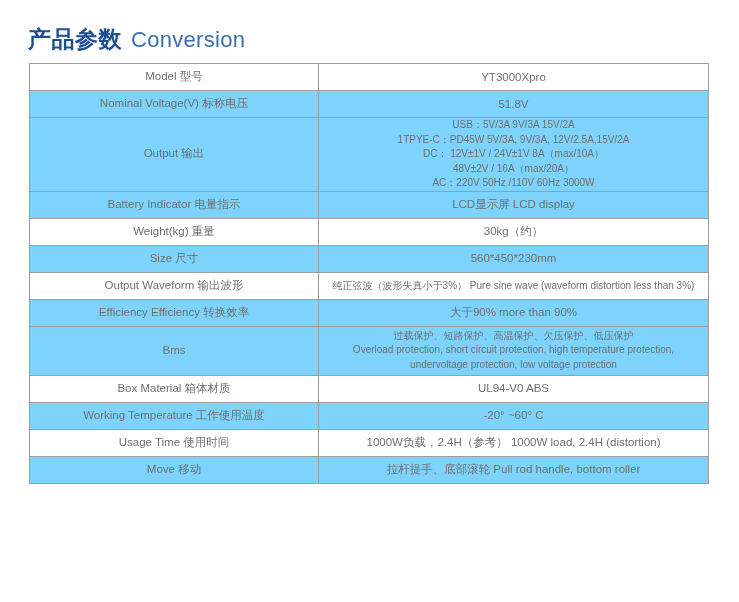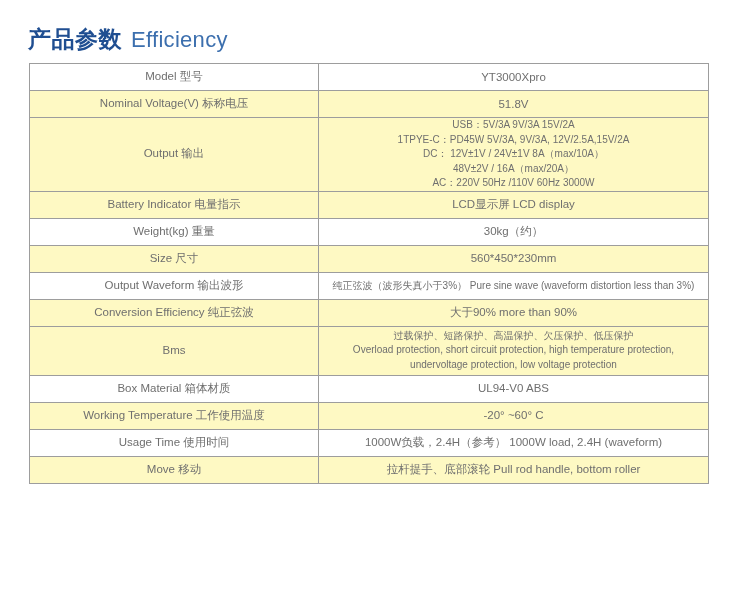--- a/index.html
+++ b/index.html
@@ -54,21 +54,21 @@
   .spec-table td {
     border: 1px solid #9d9d9d;
     text-align: center;
     vertical-align: middle;
     color: #6f6f6f;
     font-size: 11.5px;
     padding: 0 4px;
     line-height: 1.35;
   }
   .spec-table tr.alt td {
-    background: #fef9c3;
+    background: #7dd3fc;
   }
   .spec-table tr.plain td {
     background: #ffffff;
   }
   .col-label {
     width: 289px;
   }
   .col-value {
     width: 390px;
   }
@@ -97,21 +97,21 @@
     white-space: nowrap;
   }
 </style>
 </head>
 <body>
 
 <div class="page">
 
   <div class="heading">
     <span class="cn">产品参数</span>
-    <span class="en">Efficiency</span>
+    <span class="en">Conversion</span>
   </div>
 
   <table class="spec-table">
     <colgroup>
       <col class="col-label">
       <col class="col-value">
     </colgroup>
     <tbody>
 
       <tr class="plain r-normal">
@@ -161,21 +161,21 @@
             <span class="val-lines">560*450*230mm</span>
           </td>
       </tr>
 
       <tr class="plain r-normal">
         <td><span class="lbl">Output Waveform  输出波形</span></td>
         <td><span class="val-tiny">纯正弦波（波形失真小于3%） Pure sine wave (waveform distortion less than 3%)</span></td>
       </tr>
 
       <tr class="alt r-normal">
-        <td><span class="lbl">Conversion Efficiency  纯正弦波</span></td>
+        <td><span class="lbl">Efficiency Efficiency  转换效率</span></td>
         <td>
             <span class="val-lines">大于90% more than 90%</span>
           </td>
       </tr>
 
 
       <tr class="alt r-bms">
         <td><span class="lbl">Bms</span></td>
         <td>
             <span class="val-lines small">过载保护、短路保护、高温保护、欠压保护、低压保护
@@ -194,21 +194,21 @@
       <tr class="alt r-normal">
         <td><span class="lbl">Working Temperature  工作使用温度</span></td>
         <td>
             <span class="val-lines">-20°  ~60°  C</span>
           </td>
       </tr>
 
       <tr class="plain r-normal">
         <td><span class="lbl">Usage Time  使用时间</span></td>
         <td>
-            <span class="val-lines">1000W负载，2.4H（参考）  1000W load, 2.4H (waveform)</span>
+            <span class="val-lines">1000W负载，2.4H（参考）  1000W load, 2.4H (distortion)</span>
           </td>
       </tr>
 
       <tr class="alt r-normal">
         <td><span class="lbl">Move  移动</span></td>
         <td>
             <span class="val-lines">拉杆提手、底部滚轮 Pull rod handle, bottom roller</span>
           </td>
       </tr>
 

